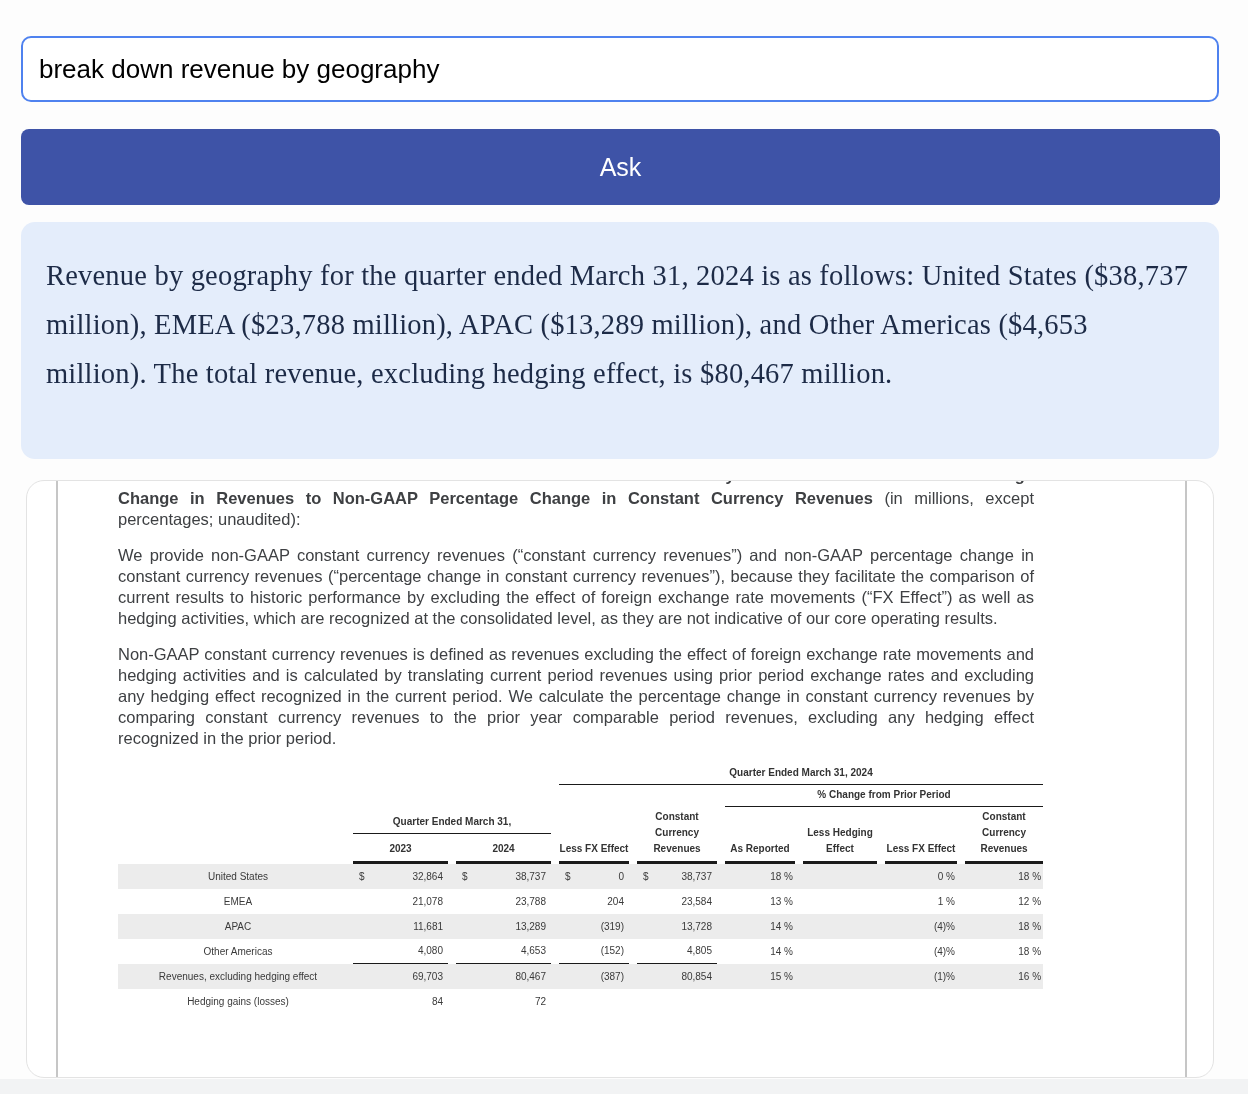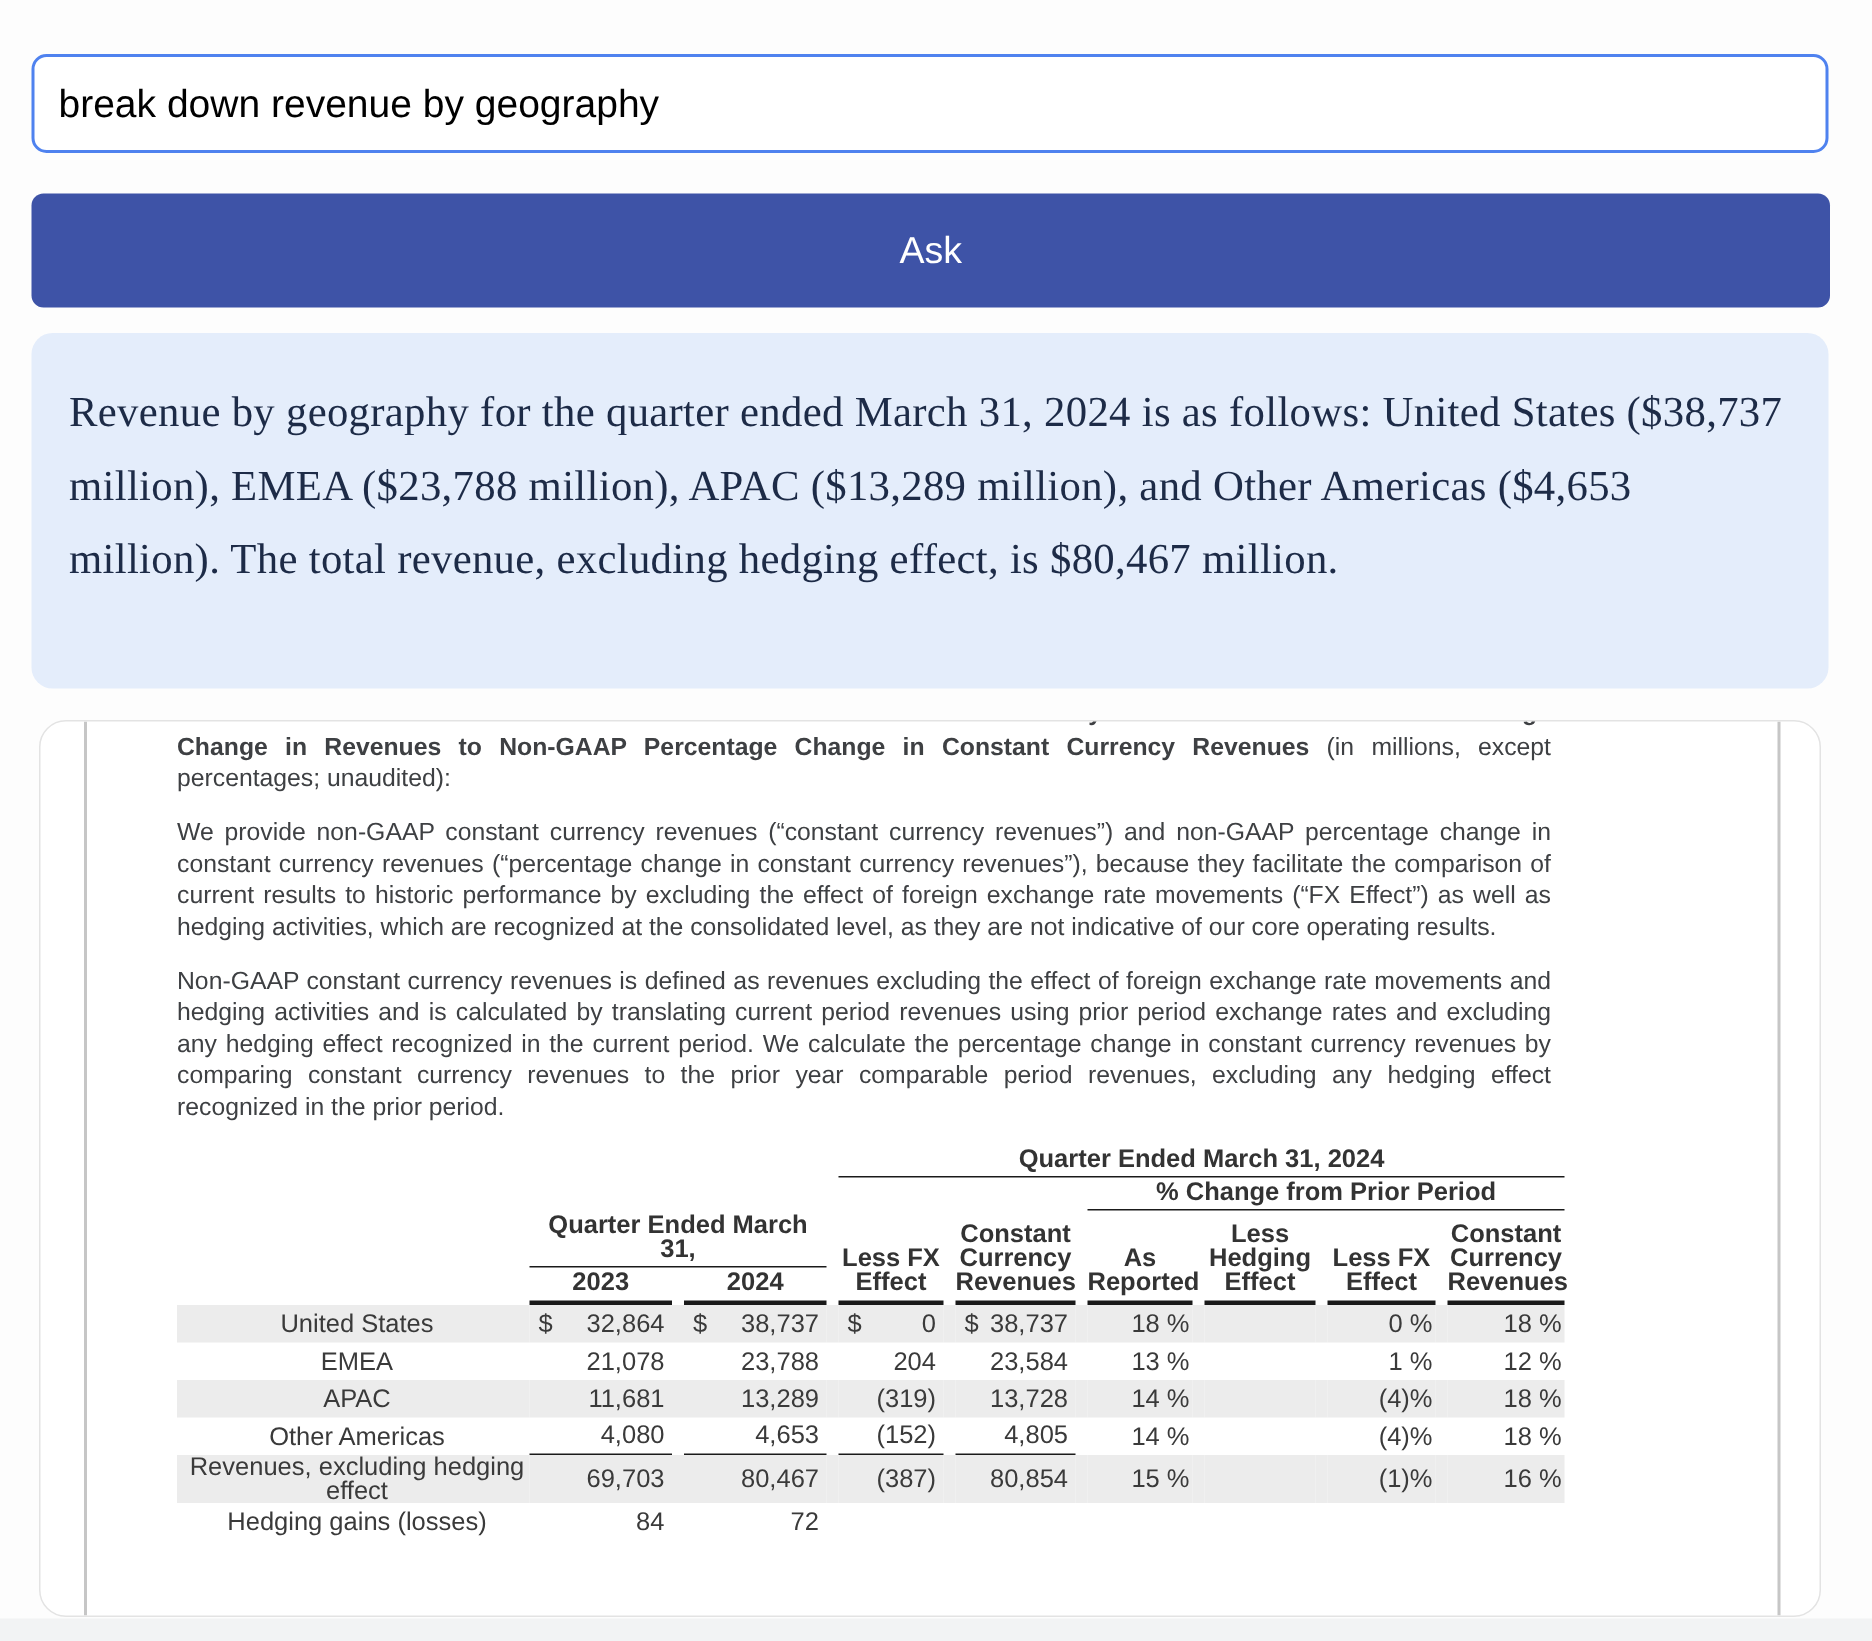--- a/index.html
+++ b/index.html
@@ -54,21 +54,21 @@
   .doc-para { margin:15px 0 0 0; }
   .doc-section {
     margin:18px 0 0 0; font-size:16.5px; line-height:21px;
     font-style:italic; font-weight:bold; text-align:left; color:#3e4043;
   }
   .doc-comparison { margin:13px 0 0 0; font-style:italic; text-align:left; }
 
   
   table.geo-table {
     margin-top:14px; border-collapse:separate; border-spacing:0;
-    table-layout:fixed; width:925px; font-size:17px; color:#3a3a3a;
+    table-layout:fixed; width:925px; font-size:10px; color:#3a3a3a;
     text-align:left; line-height:16px;
   }
   .geo-table thead td { font-weight:bold; text-align:center; vertical-align:bottom; padding:2px 0 3px 0; color:#333; }
   .geo-table td.span-rule { border-bottom:1.5px solid #1a1a1a; }
   .geo-table td.qrule     { border-bottom:1.5px solid #1a1a1a; }
   .geo-table td.colhead   { border-bottom:3px solid #1a1a1a; padding-bottom:4px; }
   .geo-table td.year      { border-bottom:3px solid #1a1a1a; padding-bottom:4px; font-weight:bold; text-align:center; }
   .geo-table td.sp        { padding:0; }
   .geo-table td.hl        { padding:0; }
 

